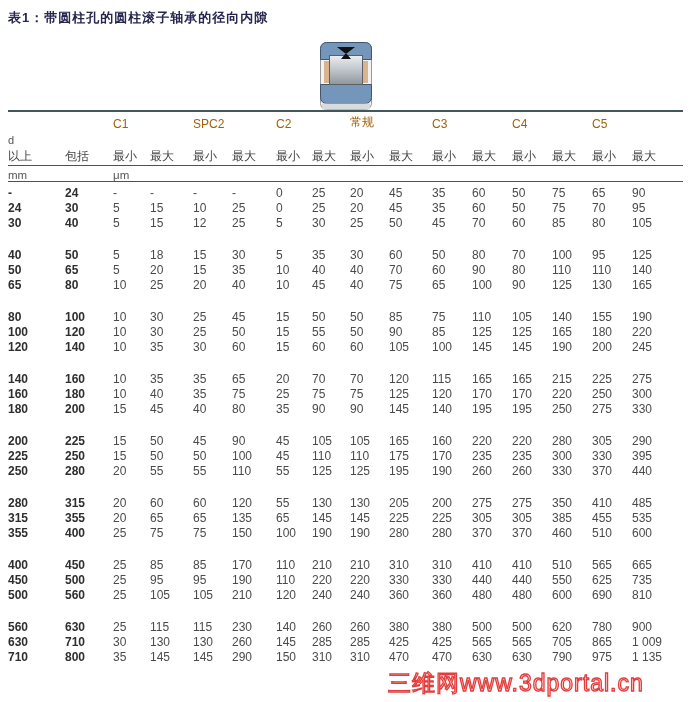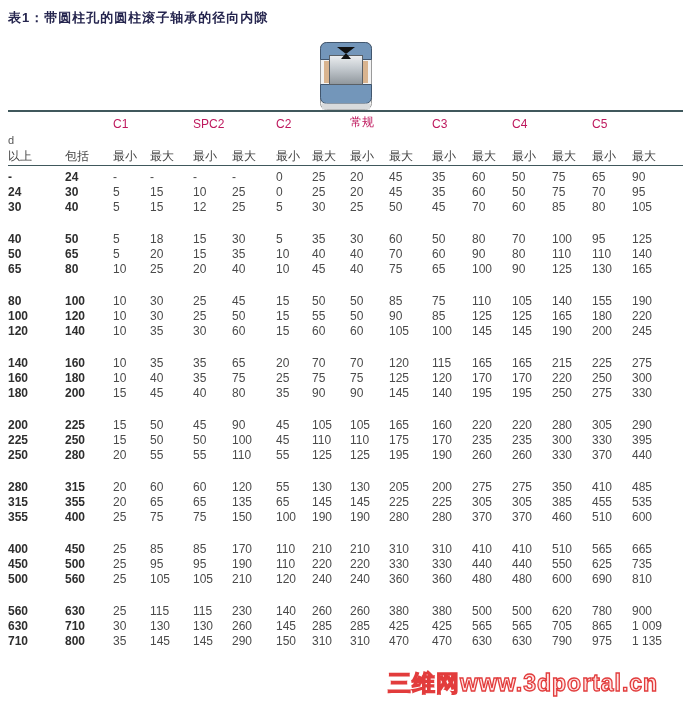--- a/index.html
+++ b/index.html
@@ -11,31 +11,31 @@
 
   #bearing { position:absolute; left:320px; top:42px; width:52px; height:68px; }
 
   table#clearance { position:absolute; left:8px; top:110px; width:675px;
                     border-collapse:collapse; table-layout:fixed;
                     border-top:2px solid #40585c; font-size:12px; color:#4a4a4a; }
   #clearance td, #clearance th { padding:0; text-align:left; font-weight:normal;
                     white-space:nowrap; overflow:hidden; vertical-align:bottom; }
 
   tr.h1 th { font-size:12.5px; font-weight:bold; color:#1e1e1e; padding-top:5px; height:20px; }
-  tr.h2 th { font-size:12px; font-weight:bold; color:#be185d; height:20px;margin-top:44px; }
+  tr.h2 th { font-size:12px; font-weight:bold; color:#a16207; height:20px;margin-top:44px; }
   tr.h3 td { font-size:11px; color:#555; height:15px; }
   tr.h4 td { font-size:12px; color:#444; height:19px; border-bottom:1px solid #40585c; padding-bottom:2px;font-family:Liberation Serif, serif; }
   tr.h5 td { font-size:11.5px; color:#555; height:16px; border-bottom:1px solid #40585c; padding-bottom:1px; }
 
   #clearance tbody td { height:15px; line-height:15px; }
   #clearance tbody td.bore { font-weight:bold; color:#2e2e2e; }
   #clearance tbody tr.spacer td { height:17px; }
   #clearance tbody tr:first-child td { padding-top:4px; }
 
-  #watermark { position:absolute; left:388px; top:668px; font-size:23px; font-weight:bold;
+  #watermark { position:absolute; left:388px; top:668px; font-size:23px; font-weight:normal;
                letter-spacing:1px; color:rgba(255,190,190,0.45);
                -webkit-text-stroke:1.3px #e23c3c; white-space:nowrap; }
 </style>
 </head>
 <body>
 
 <div id="page">
 
   <div id="title">表1：带圆柱孔的圆柱滚子轴承的径向内隙</div>
 
@@ -101,20 +101,24 @@
         <td>最大</td>
         <td>最小</td>
         <td>最大</td>
         <td>最小</td>
         <td>最大</td>
         <td>最小</td>
         <td>最大</td>
         <td>最小</td>
         <td>最大</td>
       </tr>
+      <tr class="h5">
+        <td colspan="2">mm</td>
+        <td colspan="14">μm</td>
+      </tr>
     </thead>
     <tbody>
         <tr>
           <td class="bore">-</td>
           <td class="bore">24</td>
           <td>-</td>
           <td>-</td>
           <td>-</td>
           <td>-</td>
           <td>0</td>

